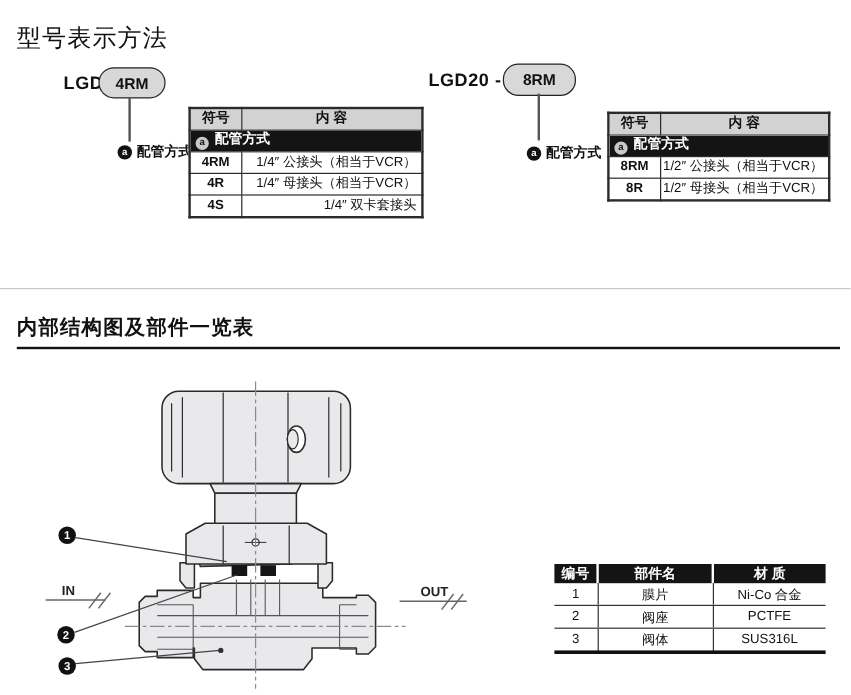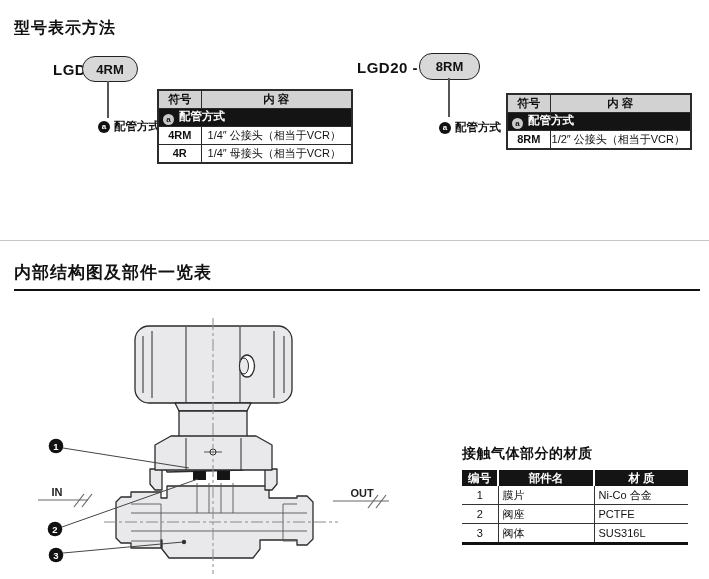--- a/index.html
+++ b/index.html
@@ -1,43 +1,43 @@
 <!DOCTYPE html>
 <html><head>
 <meta charset="utf-8">
 <style>
   html,body{margin:0;padding:0;background:#fff;}
   #page{position:relative;width:709px;height:579px;background:#fff;overflow:hidden;
         font-family:"Liberation Sans","DejaVu Sans",sans-serif;color:#111;}
   .abs{position:absolute;}
-  .h1{font-size:16px;font-weight:bold;letter-spacing:1px;}
+  .h1{font-size:20px;font-weight:normal;letter-spacing:1px;}
   .model-prefix{font-size:15px;font-weight:bold;letter-spacing:0.5px;}
   .pill{position:absolute;display:flex;align-items:center;justify-content:center;
         background:#d8d8d8;border:1.6px solid #222;border-radius:13px;
         font-size:13px;font-weight:bold;}
   .vline{position:absolute;width:1.5px;background:#555;}
   .callout{position:absolute;display:flex;align-items:center;font-size:11.5px;font-weight:bold;}
   .badge-dark{display:inline-flex;width:12px;height:12px;border-radius:50%;background:#111;color:#fff;
         font-size:8px;font-weight:bold;align-items:center;justify-content:center;margin-right:4px;flex:0 0 12px;}
   .badge-light{display:inline-flex;width:11px;height:11px;border-radius:50%;background:#c9c9c9;color:#111;
         font-size:8px;font-weight:bold;align-items:center;justify-content:center;margin-right:5px;vertical-align:-2px;}
   table.spec{position:absolute;border-collapse:collapse;table-layout:fixed;font-size:11px;border:2px solid #2b2b2b;background:#fff;}
   table.spec th,table.spec td{border:1px solid #2b2b2b;padding:0 4px;height:17px;line-height:1.1;overflow:hidden;white-space:nowrap;}
   table.spec thead th{background:#d2d2d2;font-weight:bold;text-align:center;font-size:11.5px;}
   table.spec tr.grp td{background:#141414;color:#fff;font-weight:bold;text-align:left;font-size:11.5px;margin-left:36px;}
   table.spec td.sym{font-weight:bold;text-align:center;}
-  table.spec td.val{text-align:center;padding-left:0;}
+  table.spec td.val{text-align:right;padding-left:0;}
   .divider{position:absolute;left:0;top:240px;width:709px;height:1px;background:#c6c6c6;}
   .h2{font-size:17px;font-weight:bold;letter-spacing:1px;}
   .h2-rule{position:absolute;left:14px;top:289px;width:686px;height:2px;background:#111;}
   .mat-title{font-size:14px;font-weight:bold;letter-spacing:0.5px;}
   table.mat{position:absolute;border-collapse:collapse;table-layout:fixed;font-size:11px;border-bottom:3px solid #111;}
   table.mat th{background:#141414;color:#fff;font-weight:bold;height:16px;font-size:11.5px;border-left:2px solid #fff;padding:0 3px;}
   table.mat th:first-child{border-left:none;}
-  table.mat td{border-bottom:1px solid #333;height:18px;padding:0 4px;white-space:nowrap;overflow:hidden;}
+  table.mat td{border-bottom:1px solid #333;height:18px;padding:0 4px;white-space:nowrap;overflow:hidden;text-align:center;}
   table.mat td+td{border-left:1px solid #333;}
   table.mat td.num{text-align:center;}
   svg text{font-family:"Liberation Sans","DejaVu Sans",sans-serif;}
 </style>
 </head>
 <body>
 
 <div id="page">
 
   <div class="abs h1" style="left:14px;top:18px;">型号表示方法</div>
@@ -68,20 +68,24 @@
         </td>
       </tr>
       <tr>
         <td class="sym">4RM</td>
         <td class="val">1/4″ 公接头（相当于VCR）</td>
       </tr>
       <tr>
         <td class="sym">4R</td>
         <td class="val">1/4″ 母接头（相当于VCR）</td>
       </tr>
+      <tr>
+        <td class="sym">4S</td>
+        <td class="val">1/4″ 双卡套接头</td>
+      </tr>
     </tbody>
   </table>
 
   <div class="abs model-prefix" style="left:357px;top:59px;">LGD20 -</div>
   <div class="pill" style="left:419px;top:53px;width:59px;height:25px;">8RM</div>
   <div class="vline" style="left:448px;top:78px;height:39px;"></div>
   <div class="callout" style="left:439px;top:120px;">
     <span class="badge-dark">a</span>
     <span>配管方式</span>
   </div>
@@ -100,20 +104,24 @@
     <tbody>
       <tr class="grp">
         <td colspan="2">
           <span class="badge-light">a</span><span>配管方式</span>
         </td>
       </tr>
       <tr>
         <td class="sym">8RM</td>
         <td class="val">1/2″ 公接头（相当于VCR）</td>
       </tr>
+      <tr>
+        <td class="sym">8R</td>
+        <td class="val">1/2″ 母接头（相当于VCR）</td>
+      </tr>
     </tbody>
   </table>
 
   <div class="divider"></div>
   <div class="abs h2" style="left:14px;top:261px;">内部结构图及部件一览表</div>
   <div class="h2-rule"></div>
 
   <svg class="abs" style="left:0;top:300px;" width="420" height="279" viewBox="0 300 420 279">
     <g fill="#e9e9ec" stroke="#2b2b2b" stroke-width="1.3" stroke-linejoin="round">
 
@@ -176,21 +184,20 @@
       <line x1="74" y1="507" x2="84" y2="494"></line>
       <line x1="82" y1="507" x2="92" y2="494"></line>
       <line x1="333" y1="501" x2="389" y2="501"></line>
       <line x1="368" y1="508" x2="378" y2="495"></line>
       <line x1="376" y1="508" x2="386" y2="495"></line>
     </g>
     <text x="57" y="496" fill="#222" font-size="11" font-weight="bold" text-anchor="middle">IN</text>
     <text x="362" y="497" fill="#222" font-size="11" font-weight="bold" text-anchor="middle">OUT</text>
   </svg>
 
-  <div class="abs mat-title" style="left:462px;top:445px;">接触气体部分的材质</div>
   <table class="mat" style="left:462px;top:470px;width:226px;">
     <colgroup>
         <col style="width:36px">
         <col style="width:96px">
         <col style="width:94px">
       </colgroup>
     <thead>
       <tr>
         <th>编号</th>
         <th>部件名</th>

